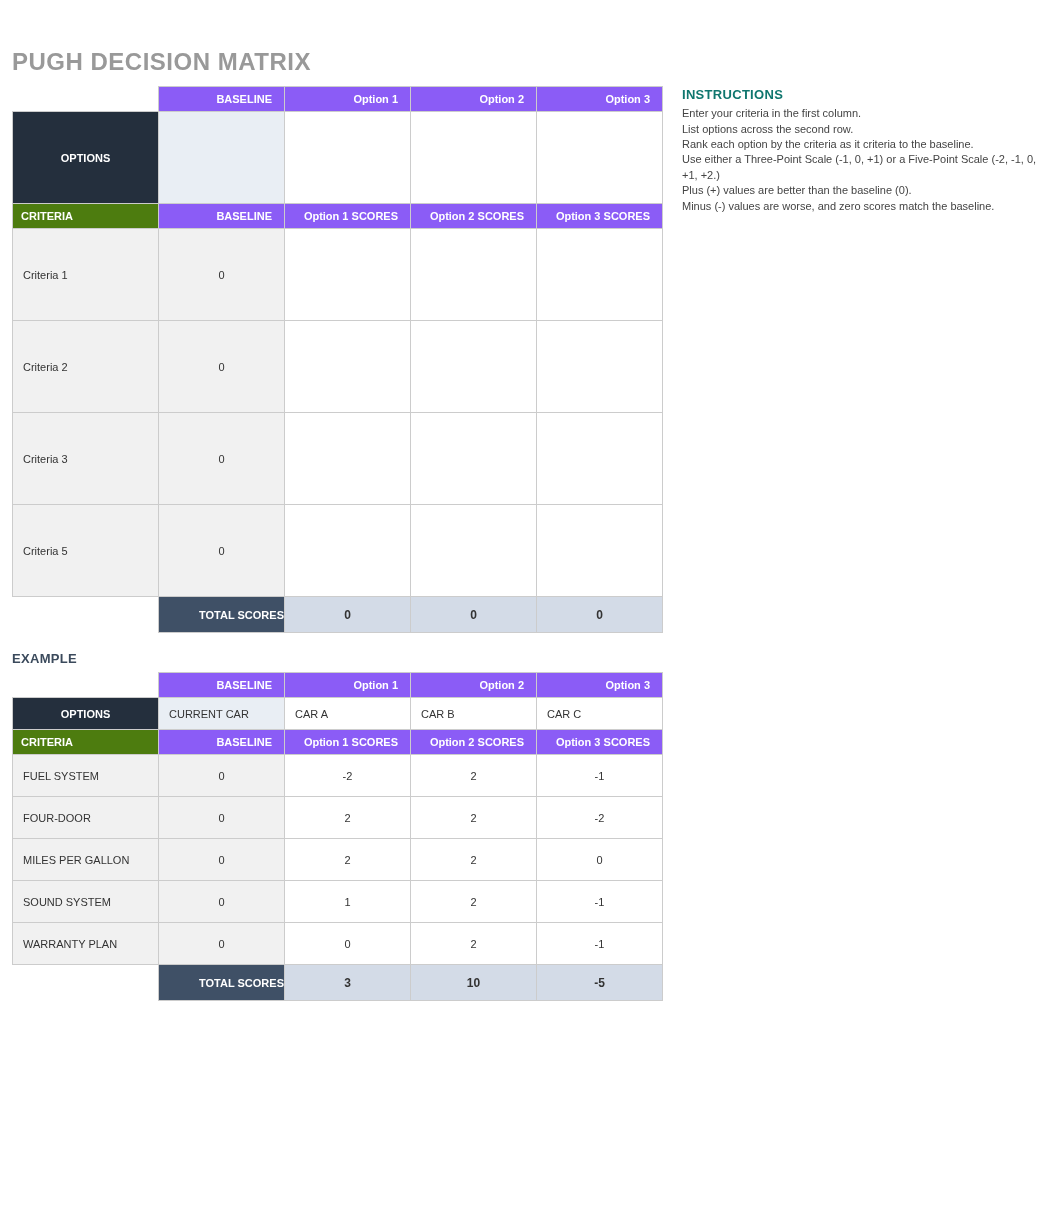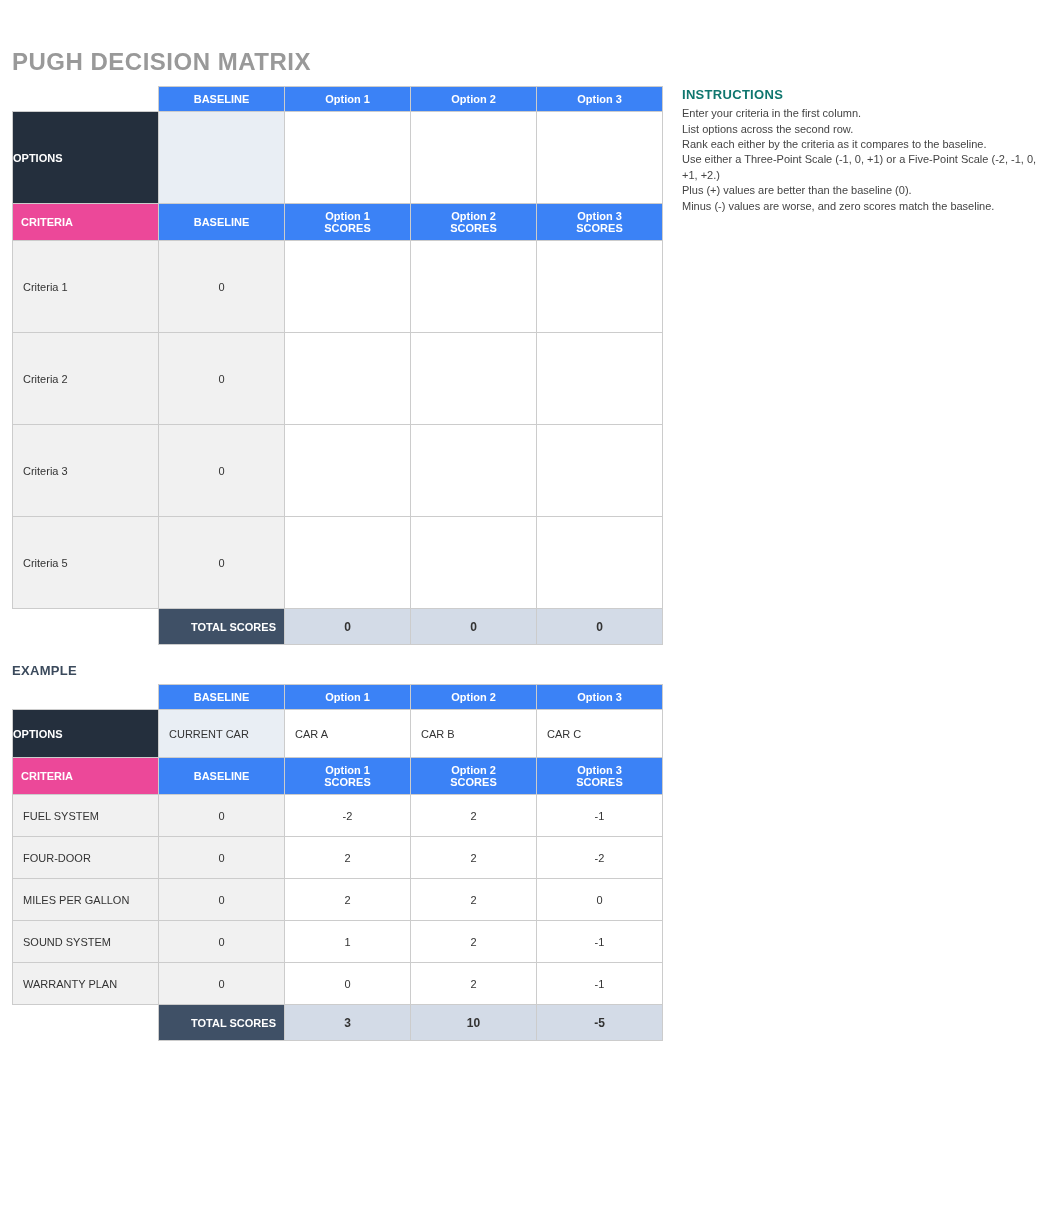--- a/index.html
+++ b/index.html
@@ -7,33 +7,33 @@
   .page-title { font-size: 24px; font-weight: 700; color: #999; letter-spacing: .5px; margin-bottom: 10px; margin-top: 36px; }
   .top-area { display: flex; align-items: flex-start; }
   .matrix-block { width: 650px; }
   .instructions { margin-left: 20px; max-width: 360px; font-size: 11px; line-height: 1.4; color: #444; }
   .instructions h3 { font-size: 13px; font-weight: 700; color: #0f766e; margin-bottom: 2px; letter-spacing: .3px; }
   table.matrix { border-collapse: collapse; width: 650px; table-layout: fixed; }
   table.matrix td, table.matrix th { border: 1px solid #ccc; }
   .col-criteria { width: 146px; }
   .col-opt { width: 126px; }
   
-  .hd-dark { background: #3b82f6; color: #fff; font-weight: 700; font-size: 11px; padding: 6px 24px; text-align: center; }
-  .options-label { background: #242f3d; color: #fff; font-weight: 700; font-size: 11px; text-align: left; padding-right: 0; vertical-align: middle; height: 92px; }
+  .hd-dark { background: #8b5cf6; color: #fff; font-weight: 700; font-size: 11px; padding: 6px 12px; text-align: right; }
+  .options-label { background: #242f3d; color: #fff; font-weight: 700; font-size: 11px; text-align: center; padding-right: 0; vertical-align: middle; height: 92px; }
   .options-label.short { height: 32px; }
-  .criteria-hd { background: #ec4899; color: #fff; font-weight: 700; font-size: 11px; padding: 4px 8px; text-align: left; }
+  .criteria-hd { background: #4d7c0f; color: #fff; font-weight: 700; font-size: 11px; padding: 4px 8px; text-align: left; }
   .baseline-col { background: #e9eef4; }
   .baseline-col.center { text-align: center; }
   .criteria-cell { background: #f1f1f1; padding: 0 10px; font-size: 11px; height: 92px; vertical-align: middle; }
   .criteria-cell.short { height: 42px; }
   .score-cell { background: #fff; text-align: center; font-size: 11px; height: 92px; }
   .score-cell.short { height: 42px; }
   .option-row-cell { background: #fff; padding: 0 10px; font-size: 11px; height: 24px; vertical-align: middle; }
-  .baseline-option-cell { background: #e9eef4; padding: 0 10px; font-size: 11px; height: 48px; vertical-align: middle; }
-  .total-label { background: #3f5066; color: #fff; font-weight: 700; font-size: 11px; text-align: right; padding-right: 8px; height: 36px; }
+  .baseline-option-cell { background: #e9eef4; padding: 0 10px; font-size: 11px; height: 32px; vertical-align: middle; }
+  .total-label { background: #3f5066; color: #fff; font-weight: 700; font-size: 11px; text-align: right; height: 36px; }
   .total-cell { background: #d3dbe7; text-align: center; font-weight: 700; font-size: 12px; height: 36px; }
   .corner-blank { background: #fff; border: none !important; }
   .section-gap { height: 18px; }
   .example-label { font-size: 13px; font-weight: 700; color: #3b4a5c; letter-spacing: .3px; margin-bottom: 6px; }
 </style>
 </head>
 <body>
 
 <h1 class="page-title">PUGH DECISION MATRIX</h1>
 
@@ -110,21 +110,21 @@
         <td class="total-cell">0</td>
       </tr>
     </tbody>
       </table>
   </div>
 
   <div class="instructions">
     <h3>INSTRUCTIONS</h3>
     <div>Enter your criteria in the first column.</div>
     <div>List options across the second row.</div>
-    <div>Rank each either by the criteria as it compares to the baseline.</div>
+    <div>Rank each option by the criteria as it criteria to the baseline.</div>
     <div>Use either a Three-Point Scale (-1, 0, +1) or a Five-Point Scale (-2, -1, 0, +1, +2.)</div>
     <div>Plus (+) values are better than the baseline (0).</div>
     <div>Minus (-) values are worse, and zero scores match the baseline.</div>
   </div>
 </div>
 
 <div class="section-gap"></div>
 
 <div class="example-label">EXAMPLE</div>
 

